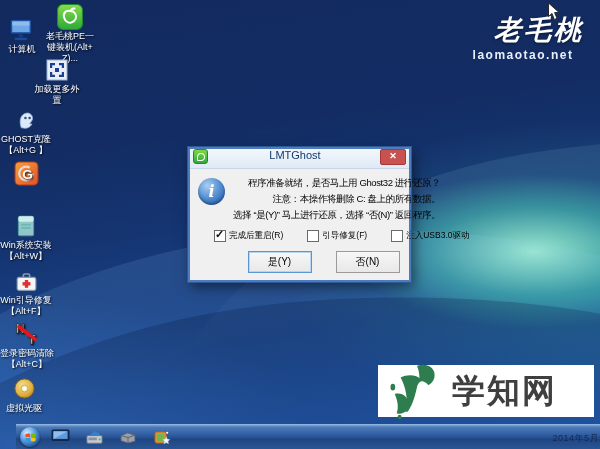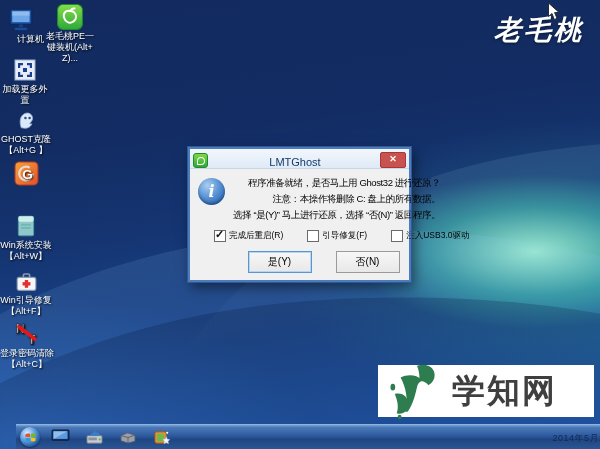--- a/index.html
+++ b/index.html
@@ -21,34 +21,34 @@
   
   .brand{position:absolute;top:12px;right:16px;z-index:3;text-align:center;}
   .brand-cn{font-family:"DejaVu Serif",serif;font-style:italic;font-weight:bold;
     font-size:27px;color:#fff;letter-spacing:3px;text-shadow:0 1px 3px rgba(0,0,0,.5);margin-left:32px;}
   .brand-en{font-size:12px;font-weight:bold;color:#e8f0fa;letter-spacing:1.5px;margin-top:0px;}
 
   
   .di{position:absolute;z-index:2;color:#fff;font-size:9px;line-height:11px;text-align:center;
     text-shadow:1px 1px 2px rgba(0,0,0,.9);cursor:default;word-break:break-all;}
   .di .ic{height:27px;display:flex;align-items:center;justify-content:center;margin-bottom:1px;}
-  #di-computer{left:0px;top:6px;width:44px;text-align:right;}
+  #di-computer{left:0px;top:16px;width:44px;}
   #di-pe{left:42px;top:3px;width:56px;}
-  #di-load{left:0px;top:56px;width:50px;}
+  #di-load{left:0px;top:56px;width:50px;padding-left:32px;}
   #di-ghost{left:0px;top:106px;width:52px;}
   #di-dg{left:0px;top:160px;width:52px;}
   #di-win{left:0px;top:212px;width:52px;}
   #di-boot{left:0px;top:267px;width:52px;}
   #di-pwd{left:0px;top:320px;width:54px;}
   #di-cd{left:0px;top:375px;width:48px;}
 
   
   .dialog{position:absolute;left:188px;top:147px;width:219px;z-index:10;background:#f0f0f0;
     border:2px solid #4d7cbe;outline:1px solid #2d5a96;box-shadow:3px 5px 12px rgba(0,0,0,.5);}
-  .dlg-title{height:19px;display:flex;align-items:flex-end;padding:0 3px;
+  .dlg-title{height:19px;display:flex;align-items:flex-start;padding:0 3px;
     background:linear-gradient(#f2f7fc,#dfeaf6);border-bottom:1px solid #c8d6e8;}
   .dlg-title .t{flex:1;text-align:center;font-size:11px;color:#123a6d;}
   .dlg-close{width:24px;height:14px;background:linear-gradient(#d46a66,#c04razz);background:#c85250;
     border:1px solid #a83838;border-radius:2px;color:#fff;font-size:9px;line-height:13px;
     text-align:center;font-weight:bold;cursor:pointer;}
   .dlg-app-icon{width:13px;height:13px;border-radius:3px;margin-right:2px;
     background:linear-gradient(#7fd944,#2ea83a);border:1px solid #1f8a2e;position:relative;}
   .dlg-app-icon::after{content:"";position:absolute;left:3px;top:3px;width:6px;height:6px;
     border:1.5px solid #fff;border-radius:50% 50% 50% 10%;}
   .dlg-body{padding:6px 8px 7px;}
@@ -90,20 +90,21 @@
 </head>
 <body>
 
 <div class="screen">
   <div class="arc arc-a"></div>
   <div class="arc arc-b"></div>
   <div class="arc arc-c"></div>
 
   <div class="brand">
     <div class="brand-cn">老毛桃</div>
+    <div class="brand-en">laomaotao.net</div>
   </div>
 
   <div class="di" id="di-computer">
     <div class="ic">
       <svg width="26" height="24" viewBox="0 0 24 22">
           <rect x="1" y="1" width="20" height="14" rx="1.5" fill="#1e4fa0" stroke="#0a2a60"></rect>
           <rect x="3" y="3" width="16" height="10" fill="#6fa8e8"></rect>
           <rect x="3" y="3" width="16" height="4" fill="#9cc4f0" opacity="0.7"></rect>
           <rect x="9" y="15" width="4" height="3" fill="#16407e"></rect>
           <rect x="5" y="18" width="12" height="2.5" rx="1" fill="#1e4fa0" stroke="#0a2a60" stroke-width="0.5"></rect>
@@ -202,20 +203,37 @@
           <text x="14" y="23" font-family="Liberation Sans,sans-serif" font-size="12" font-weight="bold" fill="#fff" stroke="#1a1a1a" stroke-width="0.6">T</text>
           <g transform="rotate(38 13 12)">
             <rect x="1" y="10.2" width="24" height="3.6" rx="1.8" fill="#e01818"></rect>
           </g>
           <circle cx="7.5" cy="8.5" r="1.8" fill="#e01818"></circle>
         </svg>
     </div>
     <div>登录密码清除【Alt+C】</div>
   </div>
 
+  <div class="di" id="di-cd">
+    <div class="ic">
+      <svg width="23" height="23" viewBox="0 0 24 24">
+          <defs>
+            <radialGradient id="gcd" cx="0.4" cy="0.35" r="0.8">
+              <stop offset="0" stop-color="#f5e08a"></stop>
+              <stop offset="0.6" stop-color="#e0b040"></stop>
+              <stop offset="1" stop-color="#b07c1c"></stop>
+            </radialGradient>
+          </defs>
+          <circle cx="12" cy="12" r="10" fill="url(#gcd)" stroke="#8a6012"></circle>
+          <circle cx="12" cy="12" r="3.6" fill="#f5ecd0" stroke="#c8a850"></circle>
+          <circle cx="12" cy="12" r="1.6" fill="#fff"></circle>
+        </svg>
+    </div>
+    <div>虚拟光驱</div>
+  </div>
 
   <div class="dialog">
     <div class="dlg-title">
       <span class="dlg-app-icon"></span>
       <span class="t">LMTGhost</span>
       <span class="dlg-close">✕</span>
     </div>
     <div class="dlg-body">
       <div class="dlg-row">
         <div class="info">i</div>

